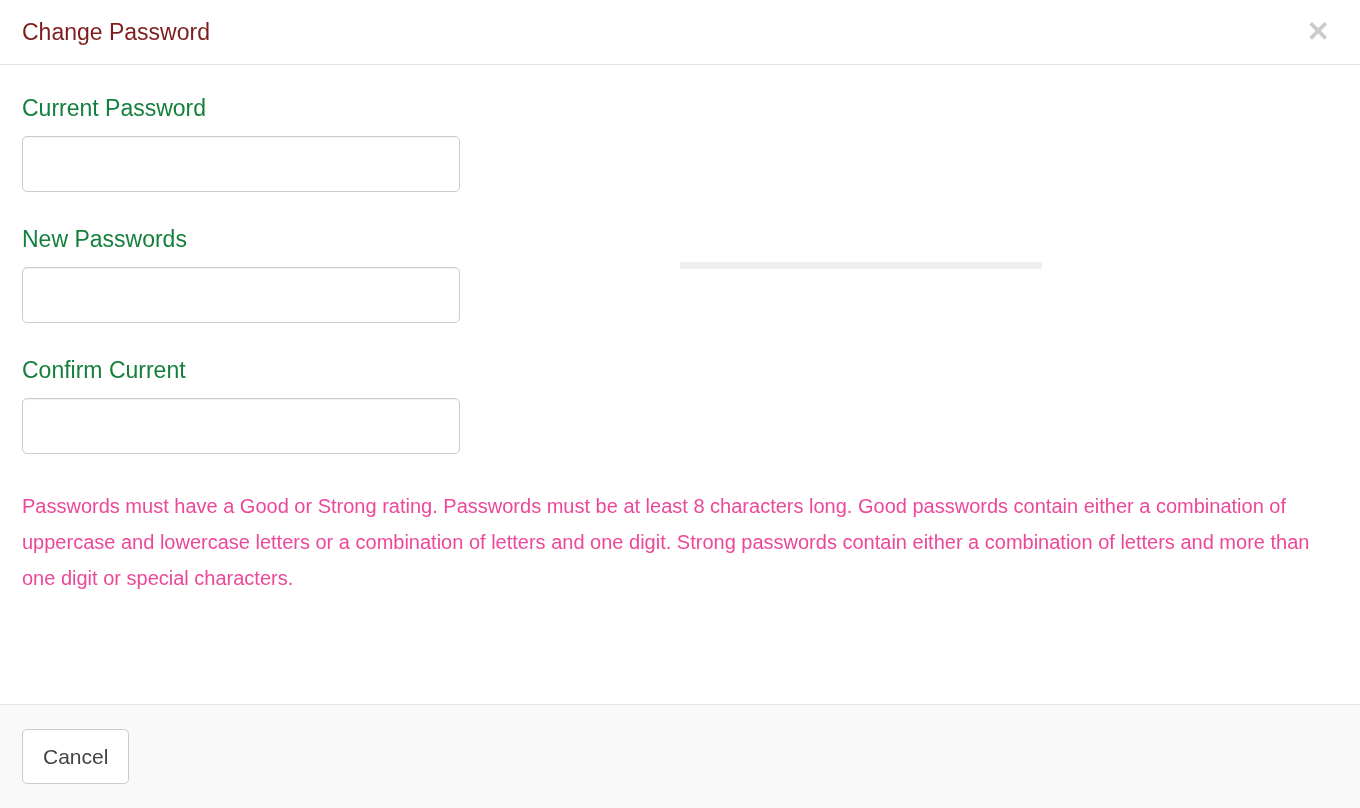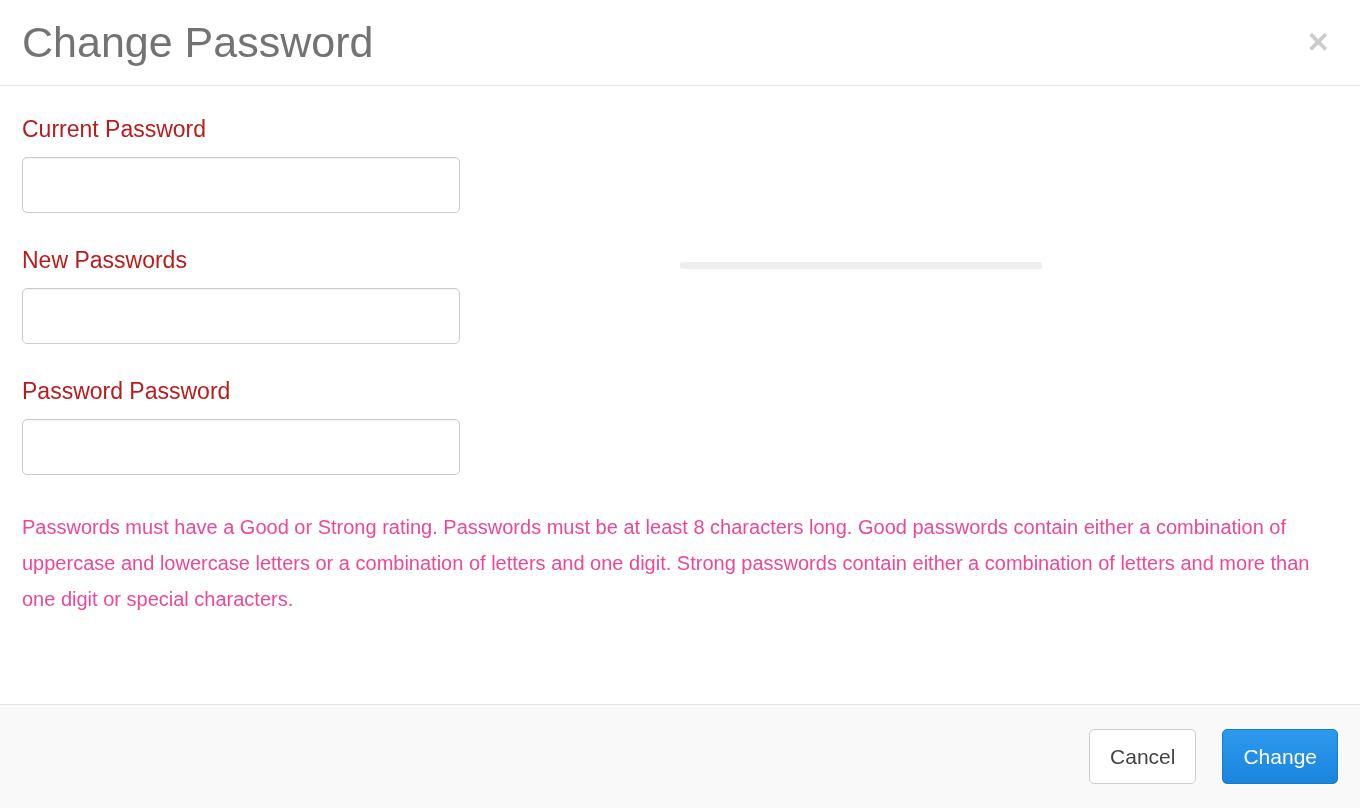--- a/index.html
+++ b/index.html
@@ -15,23 +15,23 @@
       overflow: hidden;
     }
     .modal-header {
       padding: 18px 22px 18px 22px;
       border-bottom: 1px solid #e5e5e5;
       display: flex;
       justify-content: space-between;
       align-items: center;
     }
     .modal-title {
-      font-size: 43px;
+      font-size: 23px;
       font-weight: 400;
-      color: #737373;
+      color: #7f1d1d;
     }
     .close-icon {
       cursor: pointer;
       color: #cccccc;
       font-size: 28px;
       font-weight: bold;
       line-height: 1;
       padding: 0 8px;
     }
     .modal-body {
@@ -39,21 +39,21 @@
     }
     .form-group {
       margin-bottom: 34px;
     }
     .form-group:last-of-type {
       margin-bottom: 30px;
     }
     .form-label {
       display: block;
       font-size: 23px;
-      color: #b91c1c;
+      color: #15803d;
       margin-bottom: 14px;
     }
     .form-input {
       width: 438px;
       height: 56px;
       padding: 10px 14px;
       font-size: 18px;
       border: 1px solid #ccc;
       border-radius: 5px;
       box-shadow: inset 0 1px 1px rgba(0,0,0,.05);
@@ -77,22 +77,21 @@
     }
     .modal-footer {
       position: absolute;
       bottom: 0;
       left: 0;
       right: 0;
       padding: 24px 22px;
       border-top: 1px solid #e5e5e5;
       background: #f9f9f9;
       display: flex;
-      justify-content: flex-end;
-      gap: 26px;
+      gap: 10px;
     }
     .btn {
       padding: 12px 20px;
       font-size: 21px;
       font-weight: 500;
       border-radius: 5px;
       cursor: pointer;
       line-height: 1.4;
     }
     .btn-default {
@@ -120,26 +119,25 @@
     <label class="form-label">Current Password</label>
     <input type="password" class="form-input" value="" style="">
   </div>
 
   <div class="form-group">
     <label class="form-label">New Passwords</label>
     <input type="password" class="form-input" value="" style="">
   </div>
 
   <div class="form-group">
-    <label class="form-label">Password Password</label>
+    <label class="form-label">Confirm Current</label>
     <input type="password" class="form-input" value="" style="">
   </div>
 
   <div class="strength-bar"></div>
 
   <p class="help-text">Passwords must have a Good or Strong rating. Passwords must be at least 8 characters long. Good passwords contain either a combination of uppercase and lowercase letters or a combination of letters and one digit. Strong passwords contain either a combination of letters and more than one digit or special characters.</p>
 
 </div>
 
 <div class="modal-footer">
   <button class="btn btn-default">Cancel</button>
-  <button class="btn btn-primary">Change</button>
 </div>
 
 </body></html>

